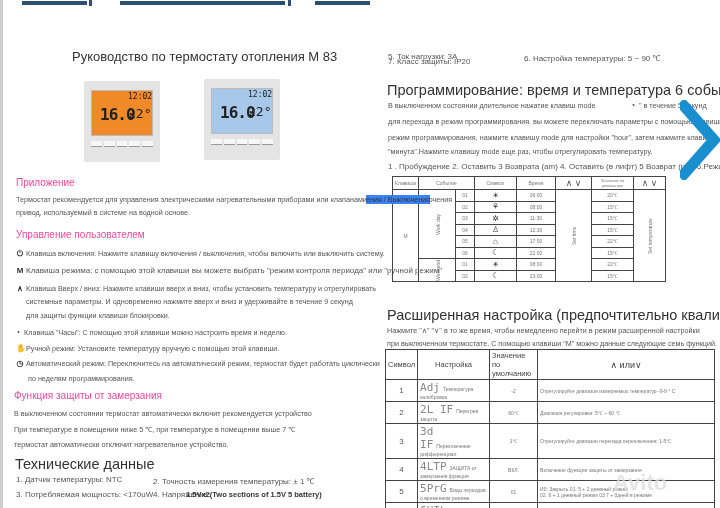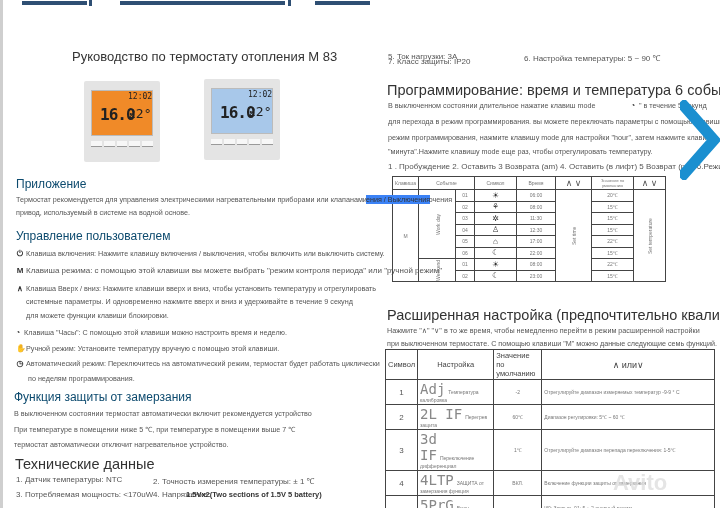--- a/index.html
+++ b/index.html
@@ -4,42 +4,42 @@
 <style>
   * { box-sizing: border-box; margin: 0; padding: 0; }
   html, body { width: 720px; height: 508px; overflow: hidden; background: #fff; }
   body { font-family: "Liberation Sans", sans-serif; color: #444; position: relative; }
   .left-border { position: absolute; left: 0; top: 0; width: 3px; height: 508px; background: #cfcfcf; }
   .top-bar { position: absolute; top: 0; left: 20px; width: 350px; height: 6px; }
   .top-bar .seg { position: absolute; top: 1px; height: 4px; background: #2e4f73; }
   .top-bar .tick { position: absolute; top: 0; width: 3px; height: 6px; background: #2e4f73; }
   .abs { position: absolute; white-space: nowrap; }
   .title { font-size: 13px; color: #333; }
-  .h2 { font-size: 12px; color: #0c4a6e; }
+  .h2 { font-size: 10px; color: #ec4899; }
   .h2big { font-size: 14.5px; color: #333; }
   .txt { font-size: 7.2px; color: #555; }
   .txt8 { font-size: 8px; color: #555; }
   .icon { display: inline-block; width: 8px; text-align: center; font-size: 8px; color: #333; font-weight: bold; margin-right: 2px; }
 
   .thermo { position: absolute; width: 76px; height: 81px; background: #e4e4e4; border-radius: 2px; }
   .thermo .screen { position: absolute; left: 7px; top: 9px; width: 62px; height: 46px; border: 1px solid #bbb; }
   .thermo .big { position: absolute; left: 13px; top: 14px; font-family: "DejaVu Sans Mono", monospace; font-size: 16px; font-weight: bold; color: #222; letter-spacing: -1px; }
   .thermo .set { position: absolute; left: 36px; top: 14px; font-family: "DejaVu Sans Mono", monospace; font-size: 13px; color: #222; }
   .thermo .clock { position: absolute; left: 37px; top: 2px; font-family: "DejaVu Sans Mono", monospace; font-size: 8px; color: #222; }
   .thermo .btns { position: absolute; left: 7px; top: 60px; width: 62px; height: 6px; display: flex; gap: 2px; }
   .thermo .btns span { flex: 1; background: #f7f7f7; border-bottom: 1px solid #999; font-size: 3px; }
 
   table.sched { position: absolute; left: 392px; top: 176px; border-collapse: collapse; width: 274px; }
   table.sched td { border: 1px solid #444; font-size: 5px; color: #777; text-align: center; height: 11.5px; padding: 0; }
   table.sched td.vert { writing-mode: vertical-rl; transform: rotate(180deg); font-size: 5px; }
   table.adv { position: absolute; left: 385px; top: 349px; border-collapse: collapse; width: 330px; }
   table.adv td { border: 1px solid #444; font-size: 5px; color: #777; padding: 1px 2px; height: 15px; vertical-align: middle; }
   table.adv td.num { text-align: center; font-size: 8px; color: #555; width: 32px; }
   table.adv td.hd { font-size: 7.5px; color: #444; height: 12px; }
-  .seg7 { font-family: "DejaVu Sans Mono", monospace; font-size: 14px; color: #888; margin-right: 3px; margin-top: 16px; }
+  .seg7 { font-family: "DejaVu Sans Mono", monospace; font-size: 11px; color: #888; margin-right: 3px; margin-top: 16px; }
 
   .arrow { position: absolute; left: 680px; top: 100px; width: 40px; height: 80px; }
   .avito { position: absolute; left: 613px; top: 470px; font-size: 22px; font-weight: bold; color: rgba(220,220,220,0.75); }
 </style>
 </head>
 <body>
 
 <div class="left-border"></div>
 
 <div class="top-bar">
@@ -81,21 +81,21 @@
 
 <div class="abs h2" style="left:16px;top:177px">Приложение</div>
 <div class="abs txt" style="left:16px;top:195px">Термостат рекомендуется для управления электрическими нагревательными приборами или клапанами включения / выключения</div>
 <div class="abs txt" style="left:16px;top:208px">привод, используемый в системе на водной основе.</div>
 
 <div class="abs h2" style="left:16px;top:229px">Управление пользователем</div>
 <div class="abs txt" style="left:16px;top:249px"><span class="icon">⏻</span><span>Клавиша включения: Нажмите клавишу включения / выключения, чтобы включить или выключить систему.</span></div>
 <div class="abs txt8" style="left:16px;top:266px"><span class="icon">M</span><span>Клавиша режима: с помощью этой клавиши вы можете выбрать "режим контроля периода" или "ручной режим"</span></div>
 <div class="abs txt" style="left:16px;top:284px"><span class="icon">∧</span><span>Клавиша Вверх / вниз: Нажмите клавиши вверх и вниз, чтобы установить температуру и отрегулировать</span></div>
 <div class="abs txt" style="left:26px;top:297px">системные параметры. И одновременно нажмите вверх и вниз и удерживайте в течение 9 секунд</div>
-<div class="abs txt" style="left:26px;top:311px">для можете функции клавиши блокировки.</div>
+<div class="abs txt" style="left:26px;top:311px">для защиты функции клавиши блокировки.</div>
 <div class="abs txt" style="left:14px;top:328px"><span class="icon">◔</span><span>Клавиша "Часы": С помощью этой клавиши можно настроить время и неделю.</span></div>
 <div class="abs txt" style="left:16px;top:344px"><span class="icon">✋</span><span>Ручной режим: Установите температуру вручную с помощью этой клавиши.</span></div>
 <div class="abs txt" style="left:16px;top:359px"><span class="icon">◷</span><span>Автоматический режим:    Переключитесь на автоматический режим, термостат будет работать циклически</span></div>
 <div class="abs txt" style="left:28px;top:374px">по неделям программирования.</div>
 
 <div class="abs h2" style="left:14px;top:390px">Функция защиты от замерзания</div>
 <div class="abs txt" style="left:14px;top:409px">В выключенном состоянии термостат автоматически включит рекомендуется устройство</div>
 <div class="abs txt" style="left:14px;top:424px">При температуре в помещении ниже 5 ℃, при температуре в помещении выше 7 ℃</div>
 <div class="abs txt" style="left:14px;top:440px">термостат автоматически отключит нагревательное устройство.</div>
 

